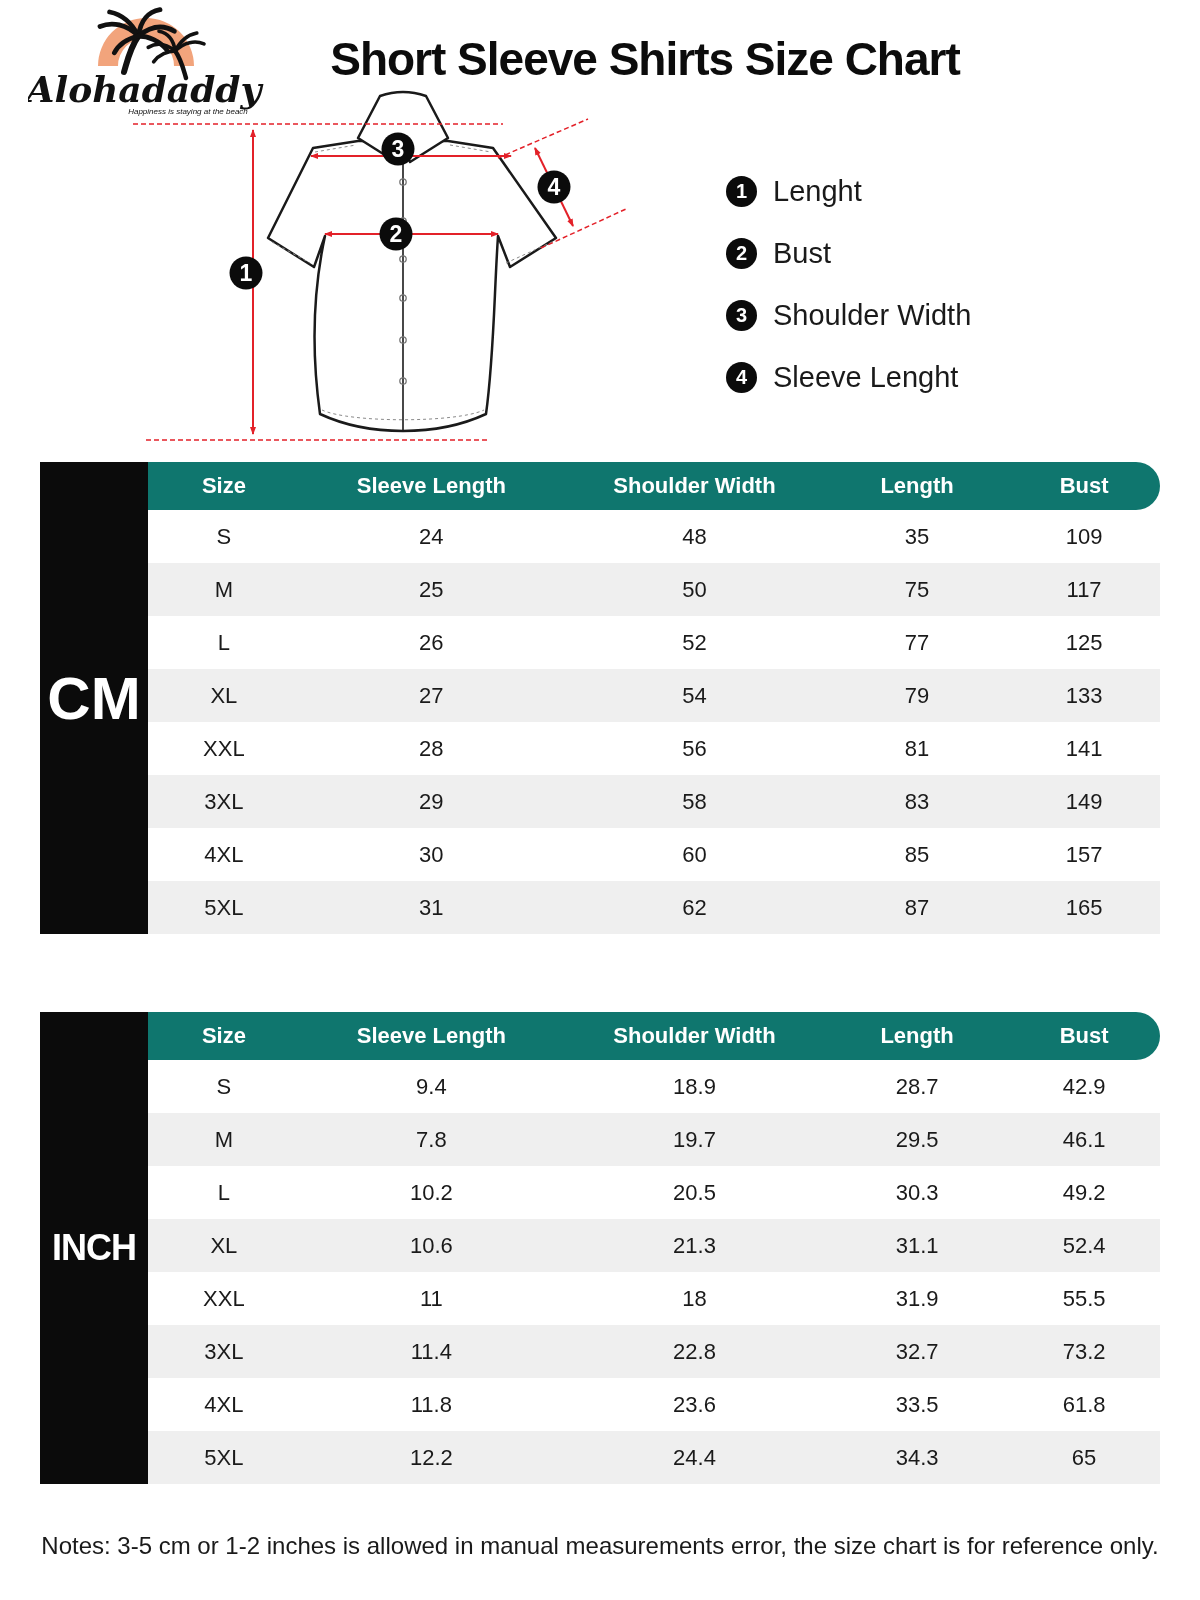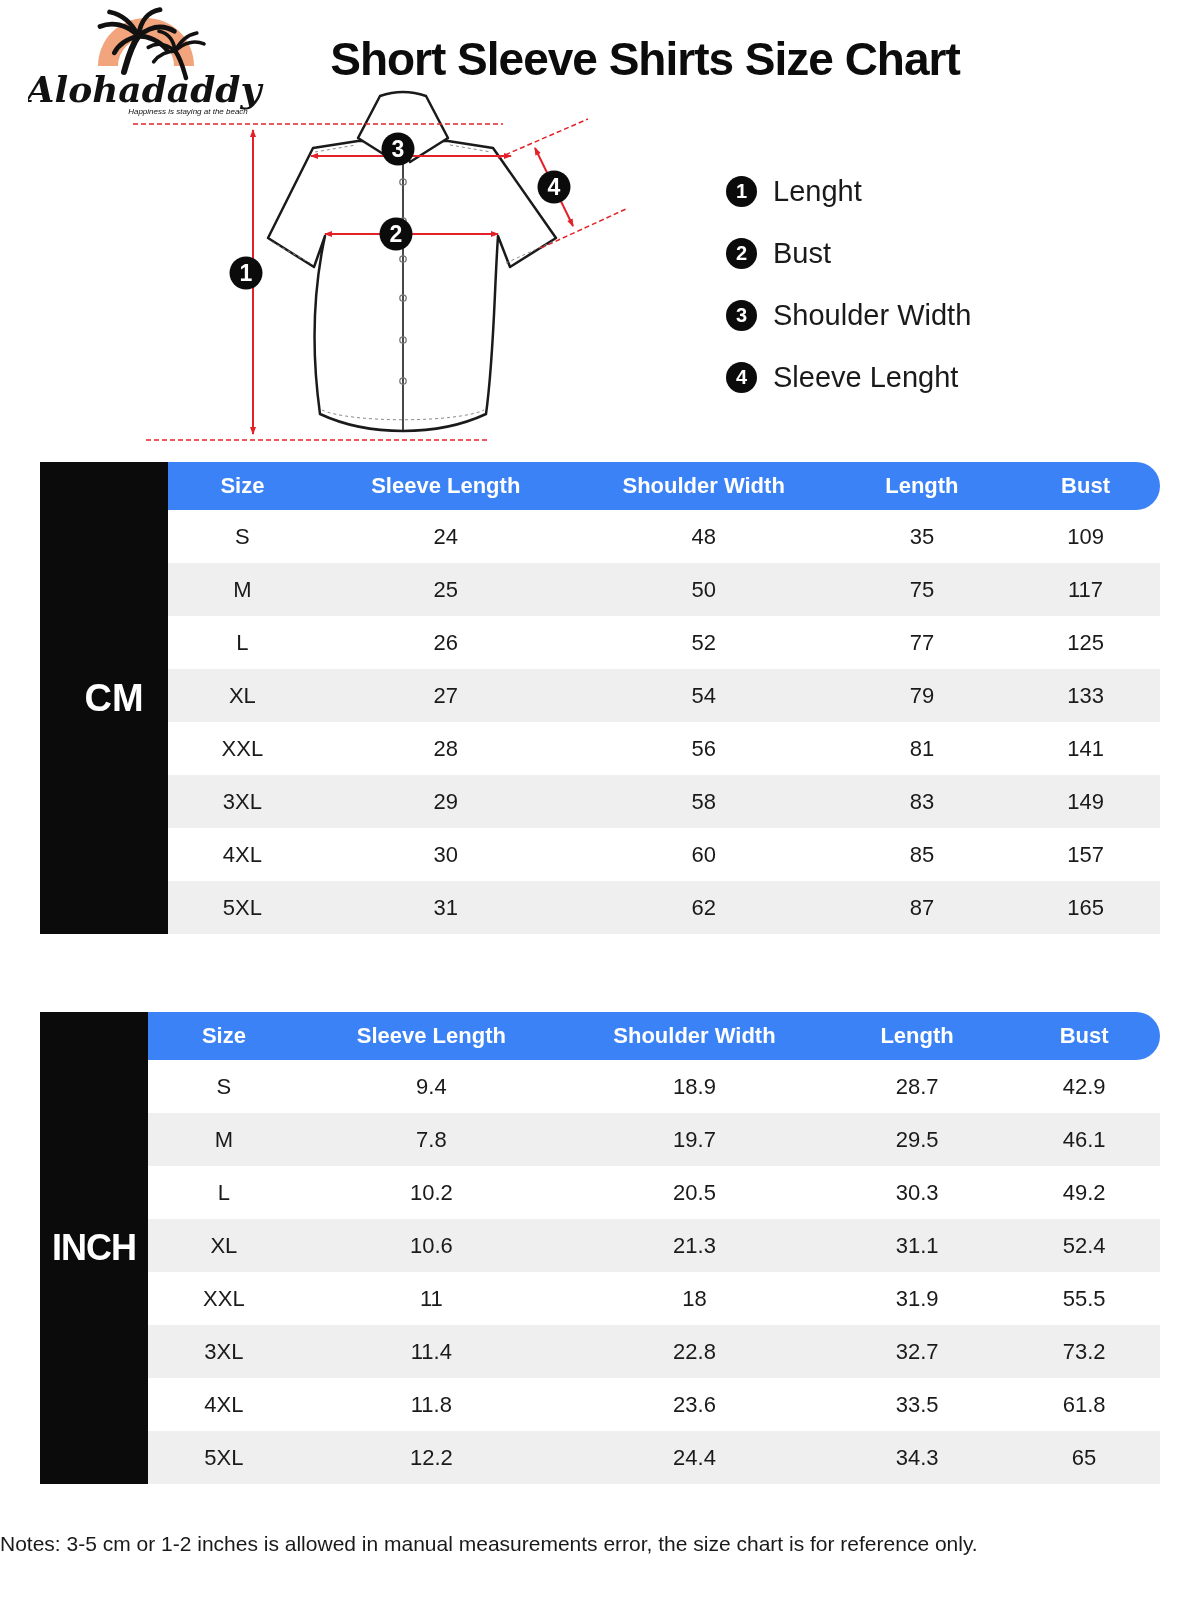--- a/index.html
+++ b/index.html
@@ -19,38 +19,38 @@
               display:inline-flex;align-items:center;justify-content:center;
               font-size:20px;font-weight:bold;flex:0 0 31px;}
   .legend-label{font-size:29px;color:#1a1a1a;}
 
   
   .size-table{position:absolute;left:40px;width:1120px;display:flex;}
   .table-cm{top:462px;}
   .table-inch{top:1012px;}
   .unit-label{width:108px;background:#0b0b0b;color:#fff;display:flex;
               align-items:center;justify-content:center;font-weight:bold;}
-  .table-cm .unit-label{font-size:38px;padding-left:20px;}
+  .table-cm .unit-label{font-size:60px;}
   .table-inch .unit-label{font-size:36px;letter-spacing:-1px;}
   .table-right{flex:1;display:flex;flex-direction:column;}
-  .thead{height:48px;background:#3b82f6;border-radius:0 26px 26px 0;
+  .thead{height:48px;background:#0f766e;border-radius:0 26px 26px 0;
          display:flex;align-items:center;}
   .th{color:#fff;font-weight:bold;font-size:22px;text-align:center;}
   .tr{height:53px;display:flex;align-items:center;background:#fff;}
   .tr.alt{background:#efefef;}
   .td{font-size:22px;color:#1a1a1a;text-align:center;}
   .th:nth-child(1),.td:nth-child(1){width:15%;}
   .th:nth-child(2),.td:nth-child(2){width:26%;}
   .th:nth-child(3),.td:nth-child(3){width:26%;}
   .th:nth-child(4),.td:nth-child(4){width:18%;}
   .th:nth-child(5),.td:nth-child(5){width:15%;}
 
   
-  .note{position:absolute;left:0;right:0;top:1532px;text-align:left;
-        font-size:21px;color:#1a1a1a;}
+  .note{position:absolute;left:0;right:0;top:1532px;text-align:center;
+        font-size:24px;color:#1a1a1a;}
 </style>
 </head>
 <body>
 
 <div class="page">
 
   <svg class="logo" viewBox="0 0 240 115">
     <g>
       <path d="M70,62 A48,48 0 0 1 166,62 L146,62 A28,28 0 0 0 90,62 Z" fill="#f2a47c"></path>
     </g>

